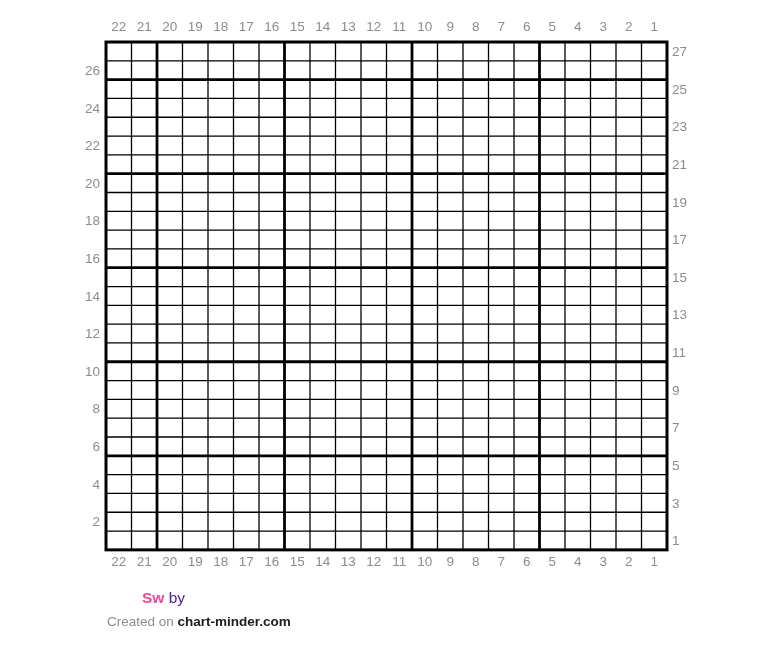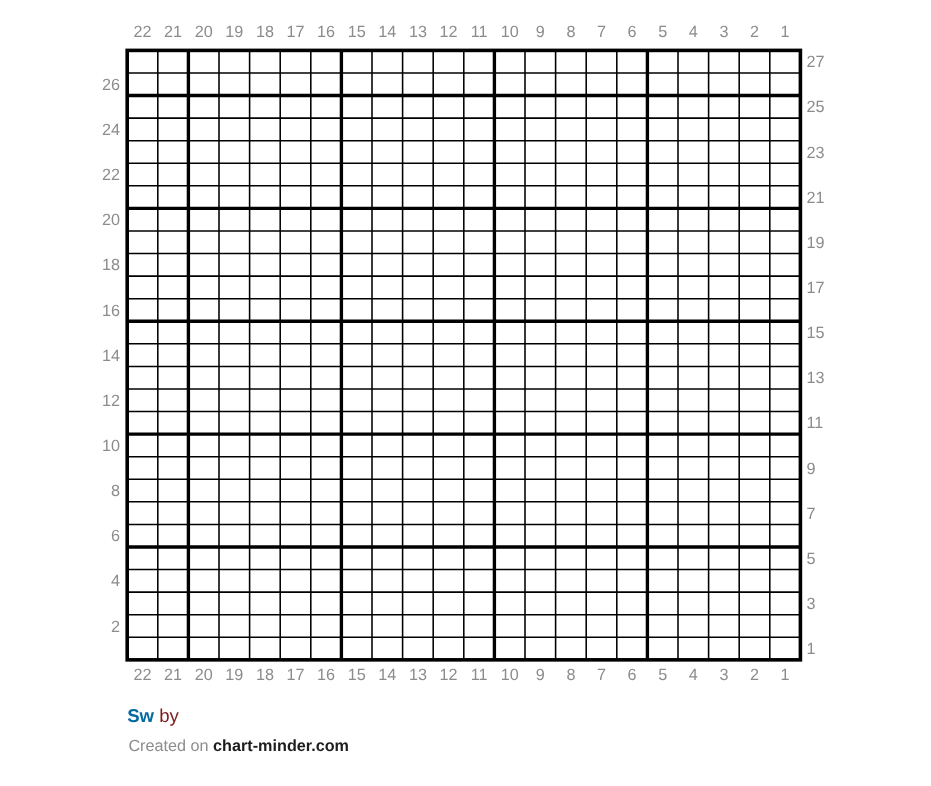--- a/index.html
+++ b/index.html
@@ -754,20 +754,20 @@
     <text x="672" y="357.06499999999994" text-anchor="start" fill="#8c8c8c">11</text>
     <text x="672" y="394.68499999999995" text-anchor="start" fill="#8c8c8c">9</text>
     <text x="672" y="432.30499999999995" text-anchor="start" fill="#8c8c8c">7</text>
     <text x="672" y="469.92499999999995" text-anchor="start" fill="#8c8c8c">5</text>
     <text x="672" y="507.54499999999996" text-anchor="start" fill="#8c8c8c">3</text>
     <text x="672" y="545.165" text-anchor="start" fill="#8c8c8c">1</text>
   </svg>
 
 <div class="footer">
   <p class="footer-line1">
-    <span class="strong-text" style="color: #0369a1;">Sw</span>
-    <span style="color: #7f1d1d;">by</span>
+    <span class="strong-text" style="color: #ec4899; margin-left: 36px;">Sw</span>
+    <span style="color: #4c1d95;">by</span>
   </p>
   <p class="footer-line2">
     <span style="color: rgb(140, 140, 140);">Created on</span>
     <span class="strong-text" style="color: rgb(29, 29, 29);">chart-minder.com</span>
   </p>
 </div>
 
 </body></html>

